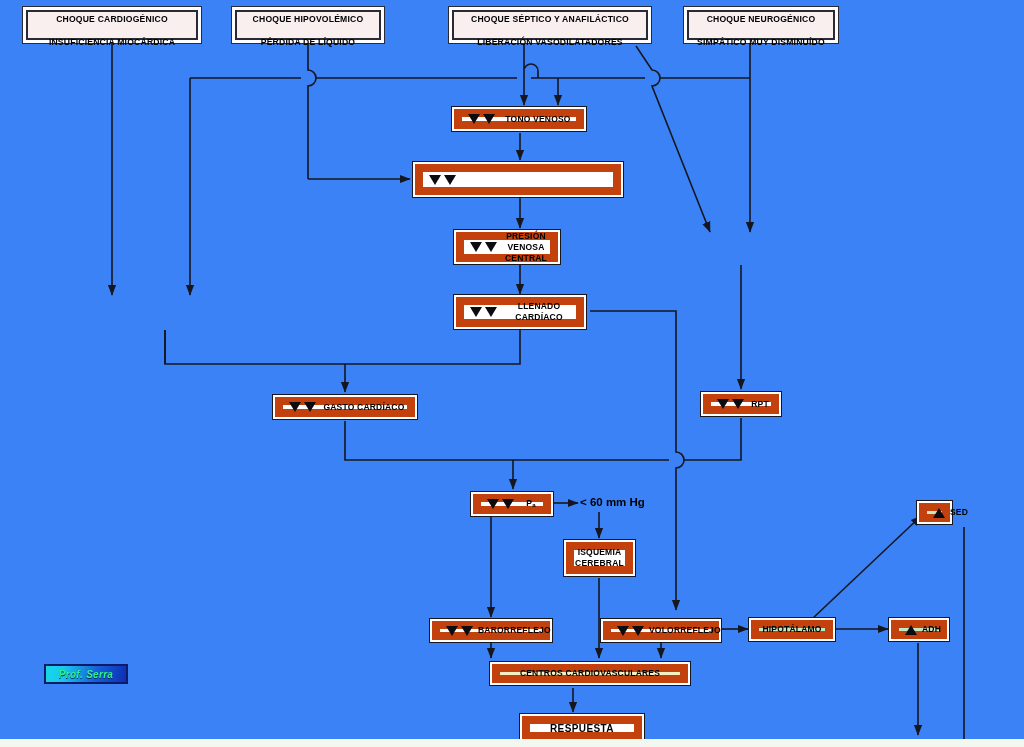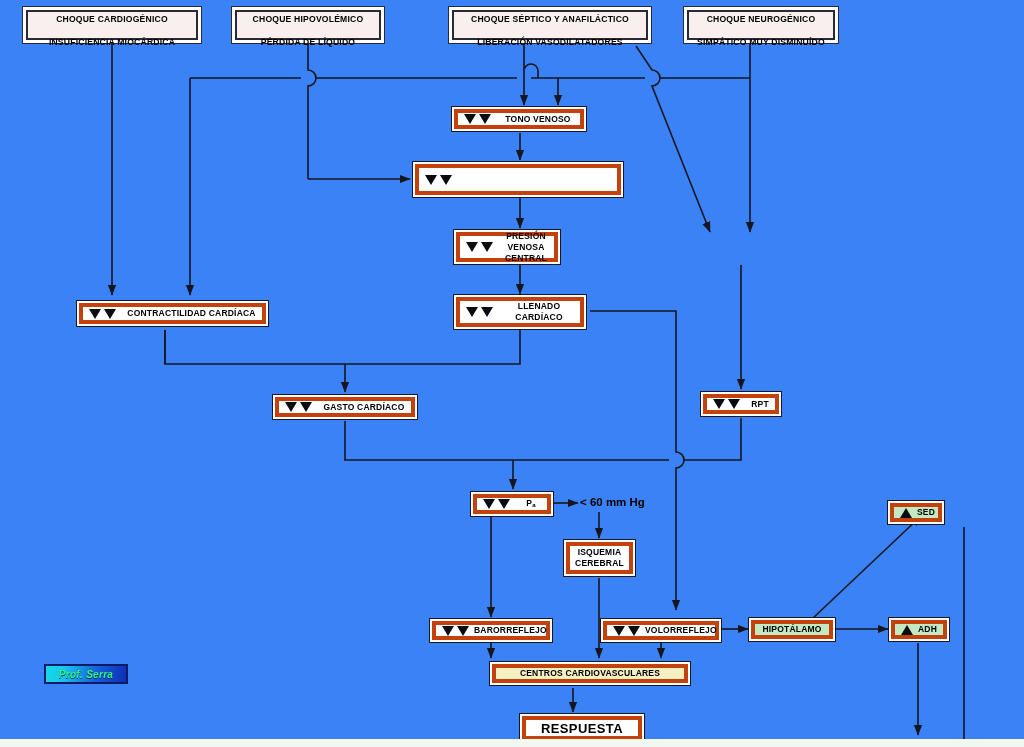--- a/index.html
+++ b/index.html
@@ -40,21 +40,21 @@
     box-sizing: border-box;
     border: 1px solid #16161e;
     background: #ffffff;
     padding: 2px;
     box-shadow: 0 0 0 0 transparent;
   }
   .node .inner {
     box-sizing: border-box;
     width: 100%;
     height: 100%;
-    border: 4px solid #c2410c;
+    border: 8px solid #c2410c;
     background: #ffffff;
     display: flex;
     align-items: center;
     justify-content: center;
     position: relative;
   }
   .node .label {
     font-size: 8.5px;
     font-weight: bold;
     letter-spacing: 0.2px;
@@ -111,21 +111,21 @@
   }
   .arrowbox.tight .label { text-align: left; }
 
   
   .green .inner { background: #c3e9c3; }
   .yellow .inner { background: #f4f0c2; }
   .plain .inner { background: #ffffff; }
 
   .respuesta .inner { background: #ffffff; }
   .respuesta .label {
-    font-size: 13px;
+    font-size: 10px;
     font-weight: bold;
     letter-spacing: 0.4px;
   }
 
   .freetext {
     position: absolute;
     font-size: 11.5px;
     font-weight: bold;
     color: #000000;
     white-space: nowrap;
@@ -290,29 +290,20 @@
       <span class="glyphs">
         <i class="dn"></i>
           <i class="dn"></i>
       </span>
       <span class="label">PRESIÓN VENOSA
 CENTRAL</span>
     </div>
   </div>
 
 
-  <div class="node arrowbox plain" style="left:76px; top:300px; width:193px; height:27px;">
-    <div class="inner">
-      <span class="glyphs">
-        <i class="dn"></i>
-          <i class="dn"></i>
-      </span>
-      <span class="label">CONTRACTILIDAD CARDÍACA</span>
-    </div>
-  </div>
 
   <div class="node arrowbox plain" style="left:453px; top:294px; width:134px; height:36px;">
     <div class="inner">
       <span class="glyphs">
         <i class="dn"></i>
           <i class="dn"></i>
       </span>
       <span class="label">LLENADO
 CARDÍACO</span>
     </div>
@@ -374,21 +365,21 @@
       <span class="label">VOLORREFLEJO</span>
     </div>
   </div>
 
   <div class="node green" style="left:748px; top:617px; width:88px; height:25px;">
     <div class="inner">
       <span class="label">HIPOTÁLAMO</span>
     </div>
   </div>
 
-  <div class="node arrowbox green tight" style="left:887px; top:500px; width:58px; height:25px;">
+  <div class="node arrowbox green tight" style="left:916px; top:500px; width:37px; height:25px;">
     <div class="inner">
       <span class="glyphs">
         <i class="up"></i>
       </span>
       <span class="label">SED</span>
     </div>
   </div>
 
   <div class="node arrowbox green tight" style="left:888px; top:617px; width:62px; height:25px;">
     <div class="inner">

